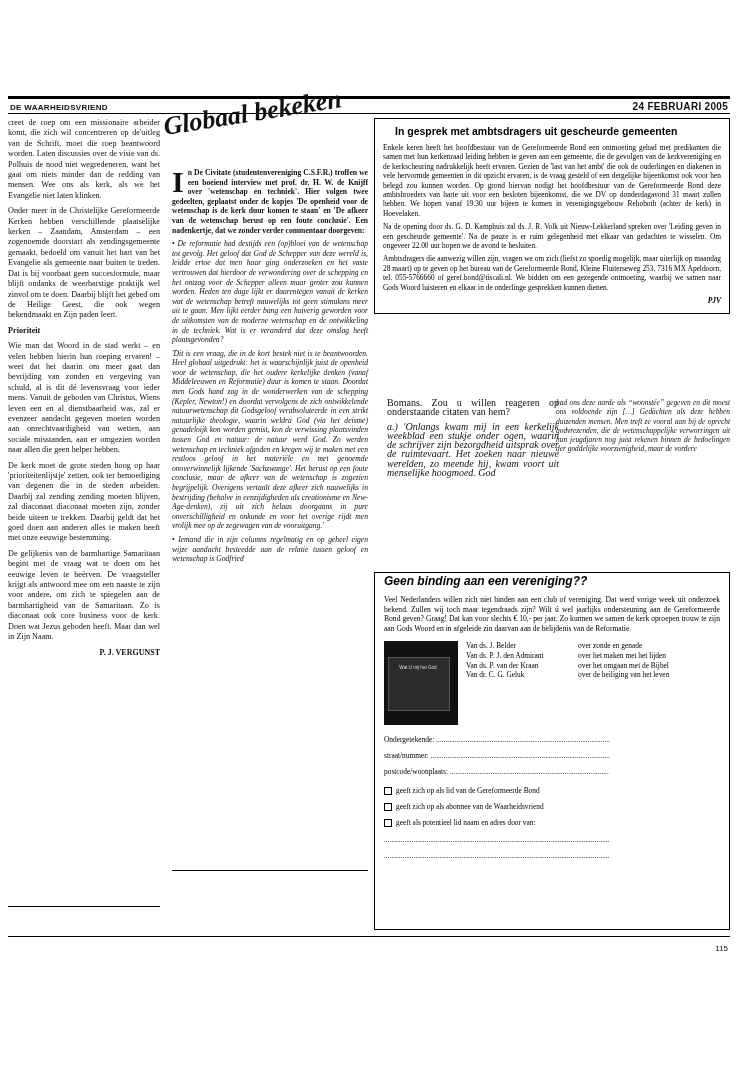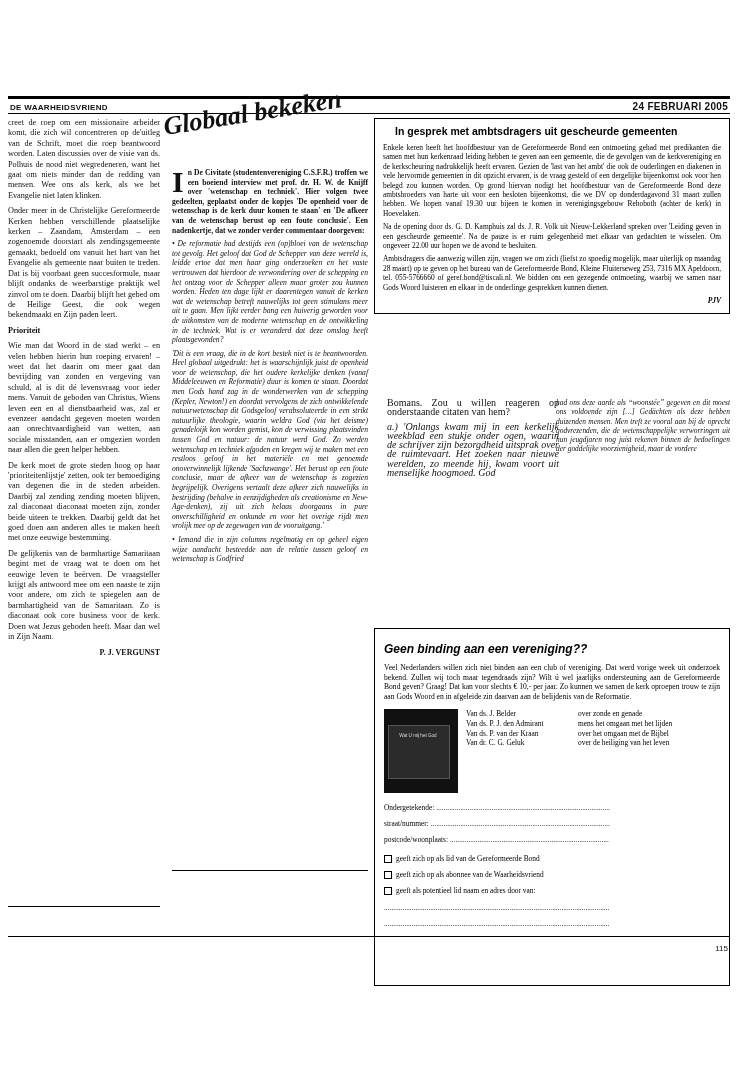--- a/index.html
+++ b/index.html
@@ -34,21 +34,21 @@
   .globaal span{display:block;font-family:"Liberation Serif", serif;font-style:italic;font-weight:bold;font-size:26px;color:#111;transform:rotate(-9deg);transform-origin:left bottom;white-space:nowrap;letter-spacing:0px;}
   .dropcap{float:left;font-size:30px;line-height:26px;font-weight:bold;padding:1px 4px 0 0;font-family:"Liberation Serif", serif;}
   .intro{font-weight:bold;}
 
   
   .box1{position:absolute;left:374px;top:118px;width:356px;border:1px solid #000;padding:6px 8px 8px 8px;box-sizing:border-box;}
   .box1 h2{margin:0 0 6px 0;font-family:"Liberation Sans", sans-serif;font-size:10.5px;font-weight:bold;padding-left:12px;}
   .box1 p{font-size:7.4px;line-height:9.4px;text-align:justify;margin:0 0 4px 0;}
 
   
-  .box2{position:absolute;left:374px;top:628px;width:356px;height:358px;border:1px solid #000;box-sizing:border-box;padding:13px 9px 8px 9px;}
+  .box2{position:absolute;left:374px;top:572px;width:356px;height:358px;border:1px solid #000;box-sizing:border-box;padding:1px 9px 8px 9px;}
   .box2 h2{margin:0 0 7px 0;font-family:"Liberation Sans", sans-serif;font-size:12px;font-weight:bold;font-style:italic;}
   .box2 .lead{font-size:7.6px;line-height:9.6px;text-align:justify;margin:0 0 8px 0;}
   .offer{display:flex;gap:8px;margin-bottom:8px;}
   .bookimg{width:74px;height:84px;background:#111;position:relative;flex:0 0 auto;}
   .bookimg .bk{position:absolute;left:4px;top:16px;width:60px;height:52px;background:#2b2b2b;border:1px solid #555;}
   .bookimg .bk-t{position:absolute;left:6px;top:24px;width:56px;font-family:"Liberation Sans", sans-serif;font-size:4.6px;color:#ddd;text-align:center;line-height:6px;}
   .offer-txt{font-size:7.4px;line-height:9.6px;flex:1;}
   .offer-head{margin-bottom:5px;}
   .names{display:block;}
   .names .row{display:flex;}
@@ -126,21 +126,21 @@
         <div class="bk-t">Wat U mij het God</div>
       </div>
       <div class="offer-txt">
         <div class="names">
           <div class="row">
               <span>Van ds. J. Belder</span>
               <span>over zonde en genade</span>
             </div>
           <div class="row">
               <span>Van ds. P. J. den Admirant</span>
-              <span>mens het omgaan met het lijden</span>
+              <span>over het maken met het lijden</span>
             </div>
           <div class="row">
               <span>Van ds. P. van der Kraan</span>
               <span>over het omgaan met de Bijbel</span>
             </div>
           <div class="row">
               <span>Van dr. C. G. Geluk</span>
               <span>over de heiliging van het leven</span>
             </div>
         </div>

